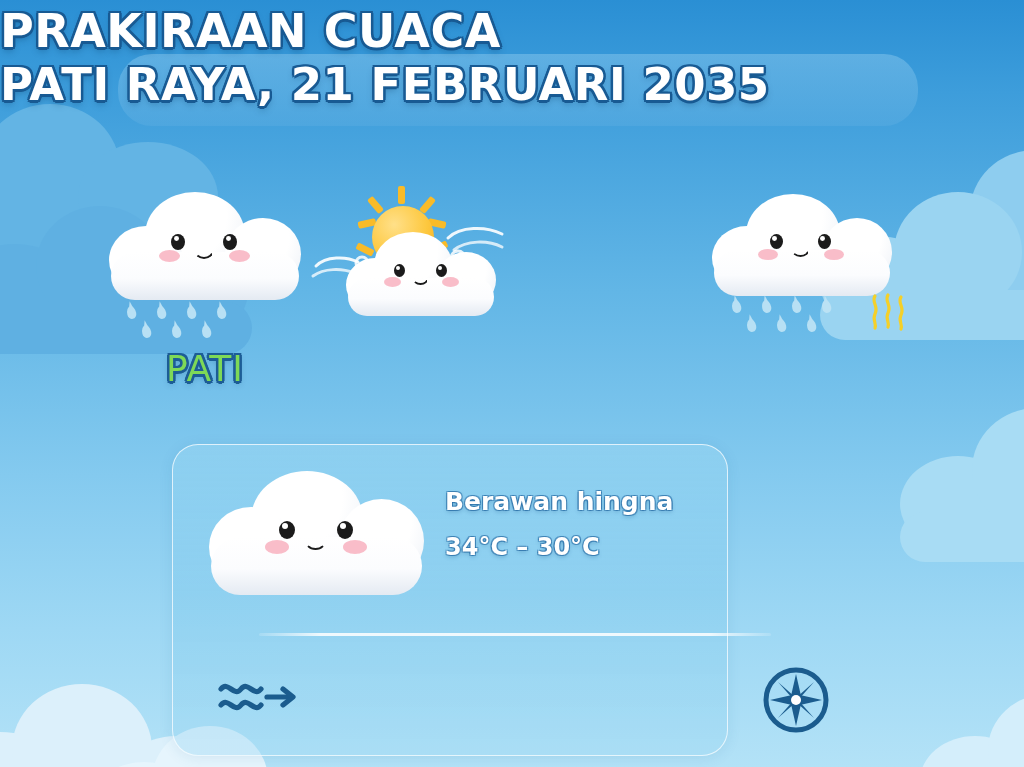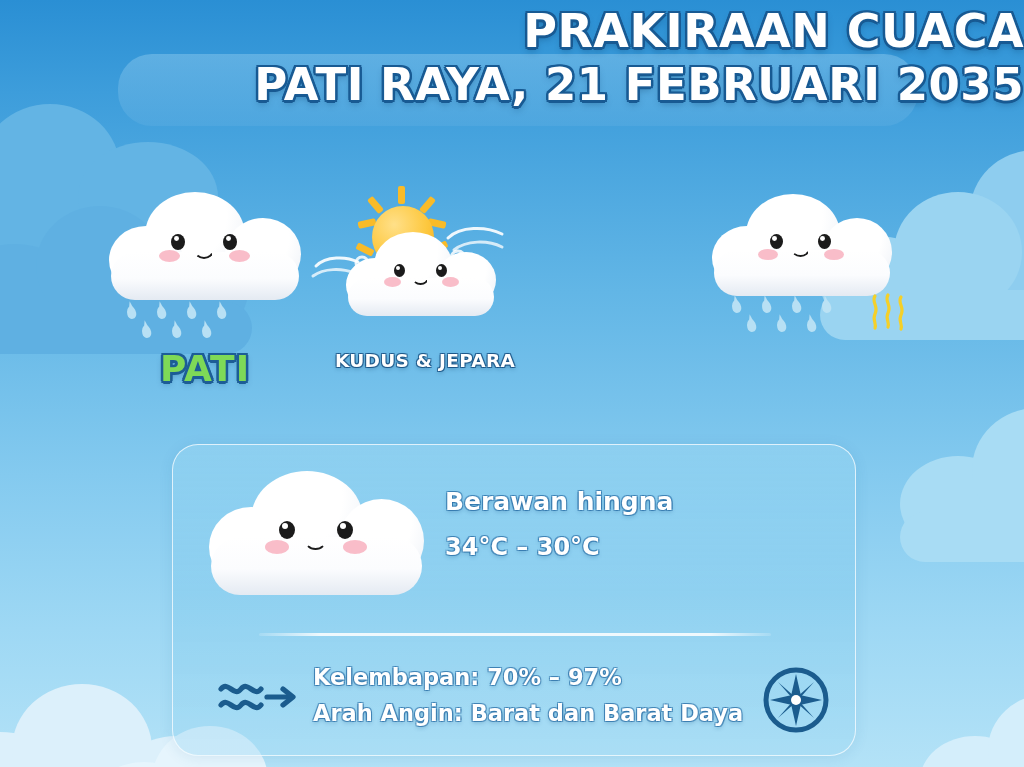--- a/index.html
+++ b/index.html
@@ -15,37 +15,37 @@
   .cloudshape i { position:absolute; border-radius:50%; display:block; }
   .cloudshape b { position:absolute; border-radius:40px; display:block; }
 
   
   #header { position:absolute; left:0; top:0; width:1024px; height:132px; z-index:6; }
   #header-pill {
     position:absolute; left:118px; top:54px; width:800px; height:72px;
     background:linear-gradient(180deg,rgba(120,190,233,.62),rgba(96,175,226,.38));
     border-radius:34px;
   }
-  #title-wrap { position:absolute; left:0; top:4px; width:1024px; text-align:right; }
+  #title-wrap { position:absolute; left:0; top:4px; width:1024px; text-align:left; }
   .ttl {
     font-weight:bold; color:#ffffff; letter-spacing:.5px;
     font-family:"DejaVu Sans","Liberation Sans",sans-serif;
     text-shadow:
       -2px -2px 0 #185a93, 2px -2px 0 #185a93, -2px 2px 0 #185a93, 2px 2px 0 #185a93,
       0 -2.5px 0 #185a93, 0 2.5px 0 #185a93, -2.5px 0 0 #185a93, 2.5px 0 0 #185a93,
       0 4px 7px rgba(10,55,95,.35);
   }
   #title-line1 { font-size:46px; line-height:54px; }
   #title-line2 { font-size:45px; line-height:54px; }
 
   
   #cities { position:absolute; left:0; top:180px; width:1024px; height:200px; z-index:5; }
   .city { position:absolute; text-align:center; }
   .city-label {
-    font-size:18.5px; font-weight:bold; color:#ffffff; letter-spacing:.3px; white-space:nowrap;
+    font-size:18.5px; font-weight:normal; color:#ffffff; letter-spacing:.3px; white-space:nowrap;
     font-family:"DejaVu Sans","Liberation Sans",sans-serif;
     text-shadow:-1px -1px 0 rgba(24,80,130,.75), 1px -1px 0 rgba(24,80,130,.75),
                 -1px 1px 0 rgba(24,80,130,.75), 1px 1px 0 rgba(24,80,130,.75),
                 0 2px 4px rgba(15,60,100,.35);
   }
   .city-label.accent { font-size:36px; letter-spacing:1px; }
 
   #city-pati { left:95px; top:0; width:220px; }
   #city-kudus { left:310px; top:12px; width:230px; }
   #city-rembang { left:680px; top:0; width:250px; }
@@ -96,21 +96,21 @@
   .sun .ray { position:absolute; background:#f9bb28; border-radius:2px; }
 
   
   .swirl { position:absolute; }
 
   
   .heat { position:absolute; }
 
   
   #card {
-    position:absolute; left:172px; top:444px; width:684px; height:312px; z-index:5;
+    position:absolute; left:172px; top:444px; width:556px; height:312px; z-index:5;
     background:linear-gradient(180deg,rgba(152,214,242,.55) 0%, rgba(133,204,238,.46) 48%, rgba(160,217,243,.44) 100%);
     border:1.6px solid rgba(255,255,255,.72);
     border-radius:26px;
     box-shadow:0 2px 14px rgba(30,100,150,.10);
   }
   #card-top { position:absolute; left:0; top:14px; width:684px; height:150px; }
   #card-cloud { position:absolute; left:36px; top:12px; width:215px; height:130px; }
   #card-text { position:absolute; left:272px; top:26px; }
   .cardline {
     color:#ffffff; font-weight:bold; white-space:nowrap;
@@ -265,21 +265,20 @@
         <div class="base" style="left:2px;top:46px;width:146px;height:38px;"></div>
         <div class="kface" style="left:40px;top:32px;width:70px;height:32px;">
           <span class="eye" style="left:8px;top:0;width:11px;height:13px;"></span>
           <span class="eye" style="left:50px;top:0;width:11px;height:13px;"></span>
           <span class="blush" style="left:-2px;top:13px;width:17px;height:10px;"></span>
           <span class="blush" style="left:56px;top:13px;width:17px;height:10px;"></span>
           <span class="mouth" style="left:26px;top:12px;width:17px;height:9px;"></span>
         </div>
       </div>
     </div>
-    <div class="city-label" style="margin-top:28px;">KUDUS &amp; JEPARA</div>
   </div>
 
   <div class="city" id="city-rembang">
     <div class="icon-slot" style="height:150px;">
       <div class="kcloud" style="left:32px;top:14px;width:180px;height:102px;">
         <div class="puff" style="left:34px;top:0;width:94px;height:80px;"></div>
         <div class="puff" style="left:0px;top:32px;width:70px;height:64px;"></div>
         <div class="puff" style="left:110px;top:24px;width:70px;height:68px;"></div>
         <div class="base" style="left:2px;top:56px;width:176px;height:46px;"></div>
         <div class="kface" style="left:48px;top:40px;width:84px;height:38px;">
@@ -334,24 +333,20 @@
   <div id="divider"></div>
 
   <div id="card-bottom">
     <svg id="wind-icon" viewBox="0 0 86 44">
       <path d="M4 14 C11 5, 17 23, 24 14 C31 5, 37 23, 44 14" stroke="#1b5c8e" stroke-width="5.2" fill="none" stroke-linecap="round" stroke-linejoin="round"></path>
       <path d="M4 30 C11 21, 17 39, 24 30 C31 21, 37 39, 44 30" stroke="#1b5c8e" stroke-width="5.2" fill="none" stroke-linecap="round" stroke-linejoin="round"></path>
       <path d="M50 22 L72 22" stroke="#1b5c8e" stroke-width="5.2" fill="none" stroke-linecap="round"></path>
       <path d="M66 14 L76 22 L66 30" stroke="#1b5c8e" stroke-width="5.2" fill="none" stroke-linecap="round" stroke-linejoin="round"></path>
     </svg>
 
-    <div id="detail-text">
-      <div class="detailline">Kelembapan: 70% – 97%</div>
-      <div class="detailline">Arah Angin: Barat dan Barat Daya</div>
-    </div>
 
     <svg id="compass" viewBox="0 0 70 70">
       <circle cx="35" cy="35" r="30" stroke="#1b5c8e" stroke-width="5" fill="none"></circle>
       <path d="M35 9 L40 31 L35 35 L30 31 Z" fill="#1b5c8e"></path>
       <path d="M35 61 L40 39 L35 35 L30 39 Z" fill="#1b5c8e"></path>
       <path d="M9 35 L31 40 L35 35 L31 30 Z" fill="#1b5c8e"></path>
       <path d="M61 35 L39 40 L35 35 L39 30 Z" fill="#1b5c8e"></path>
       <path d="M17 17 L34 32 L32 34 Z" fill="#1b5c8e"></path>
       <path d="M53 17 L38 34 L36 32 Z" fill="#1b5c8e"></path>
       <path d="M17 53 L32 36 L34 38 Z" fill="#1b5c8e"></path>

